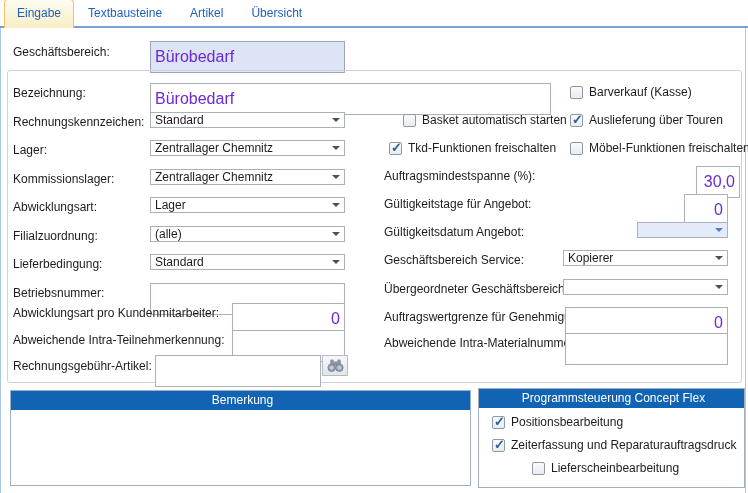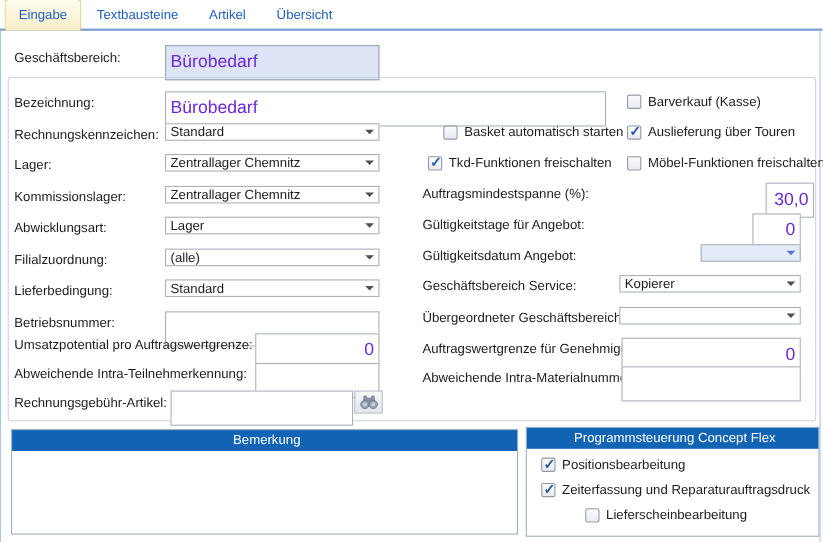--- a/index.html
+++ b/index.html
@@ -132,21 +132,21 @@
 <div class="combo" style="left:150px;top:254px;width:195px;">
   <span class="txt">Standard</span>
   <span class="btn">
       <i class="arr"></i>
     </span>
 </div>
 
 <span class="lbl" style="left:13px;top:286px;">Betriebsnummer:</span>
 <input class="ti" style="left: 150px; top: 283px; width: 195px;" value="">
 
-<span class="lbl" style="left:13px;top:306px;">Umsatzpotential pro Auftragswertgrenze:</span>
+<span class="lbl" style="left:13px;top:306px;">Abwicklungsart pro Kundenmitarbeiter:</span>
 <input class="ti right" style="left: 232px; top: 303px; width: 113px;" value="0">
 
 <span class="lbl" style="left:13px;top:333px;">Abweichende Intra-Teilnehmerkennung:</span>
 <input class="ti" style="left: 232px; top: 330px; width: 113px;" value="">
 
 <span class="lbl" style="left:13px;top:359px;">Rechnungsgebühr-Artikel:</span>
 <input class="ti" style="left: 155px; top: 355px; width: 166px;" value="">
 <button class="lkp" style="left:322px;top:355px;width:26px;height:21px;">
   <svg width="17" height="13" viewBox="0 0 17 13">
     <rect x="3.2" y="0.5" width="3.6" height="6" rx="1.4" fill="#8a93a3"></rect>

